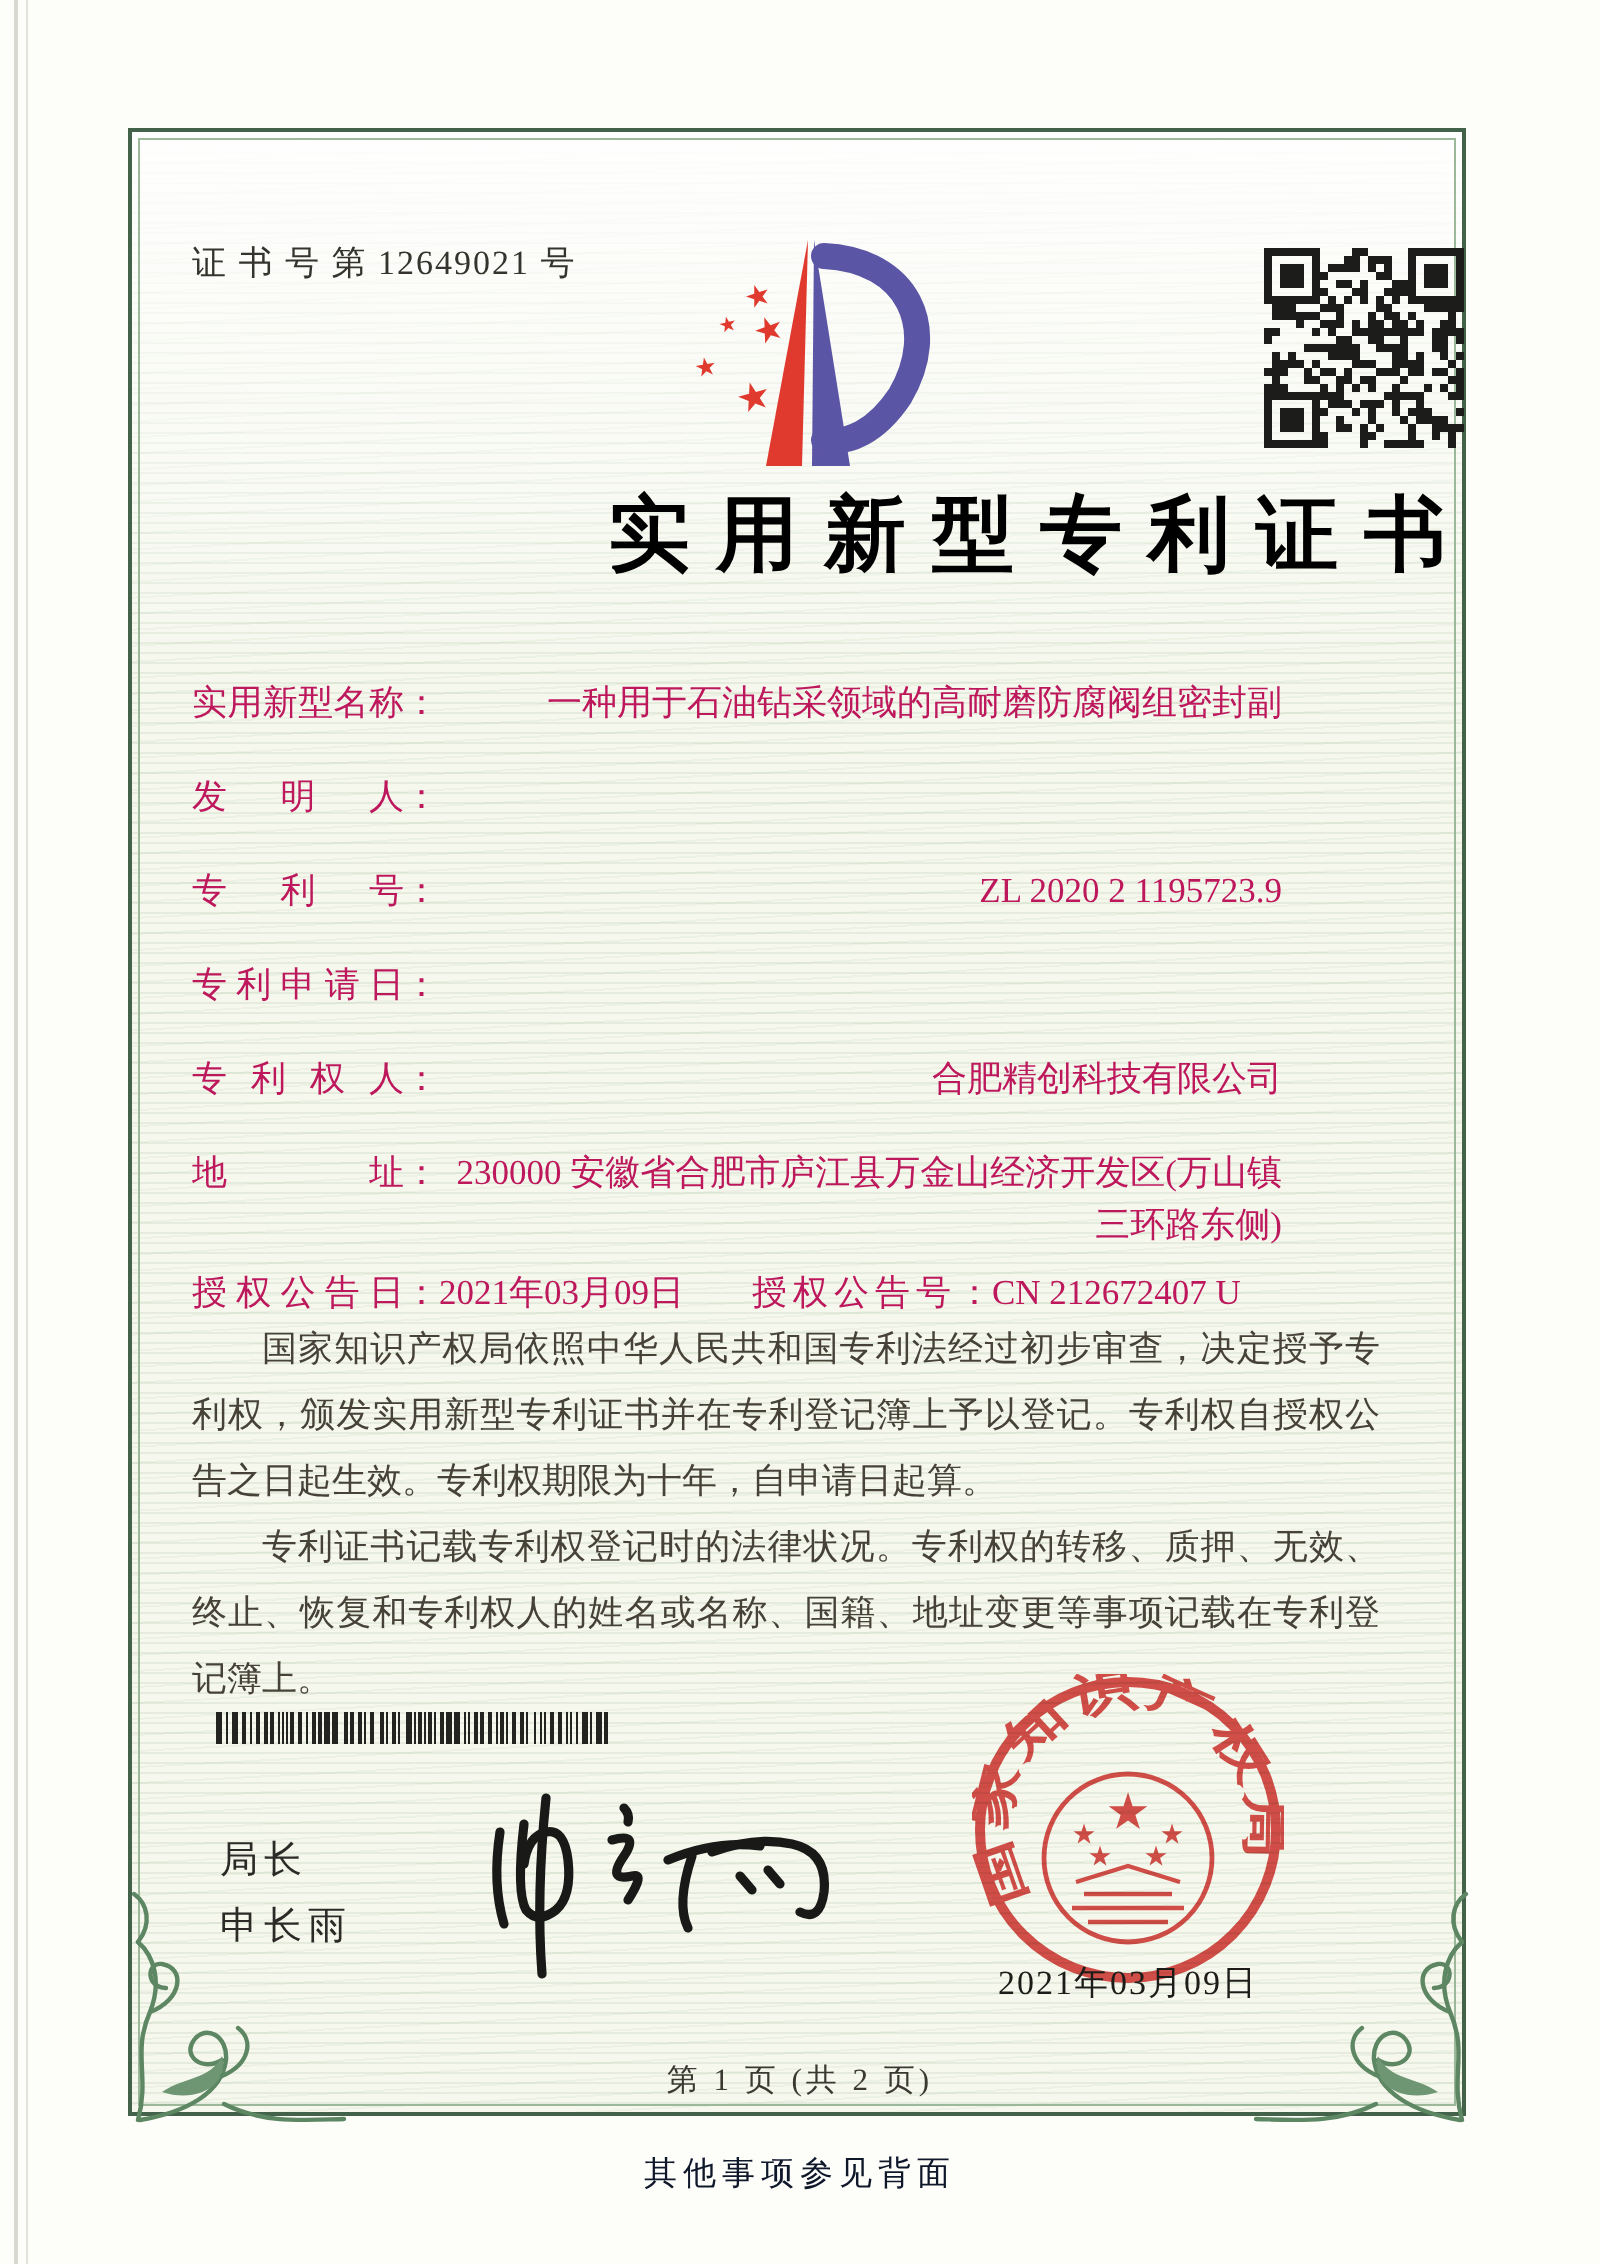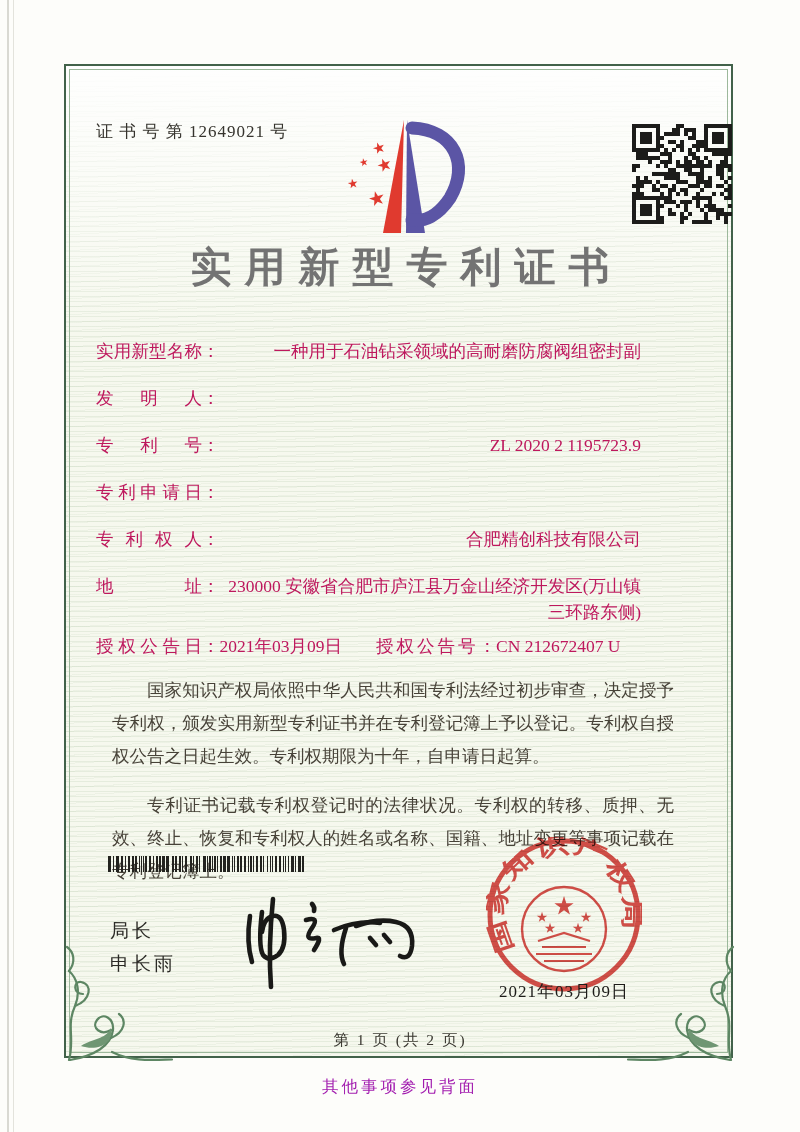--- a/index.html
+++ b/index.html
@@ -13,49 +13,49 @@
          background:
            repeating-linear-gradient(180deg, rgba(128,164,118,.14) 0 1px, rgba(0,0,0,0) 1px 5px),
            repeating-linear-gradient(177deg, rgba(128,164,118,.08) 0 1px, rgba(0,0,0,0) 1px 8px),
            #f6f8ee;}
   .frame::after{content:"";position:absolute;inset:3px;border:1.5px solid #9cb89b;pointer-events:none;}
   .frame::before{content:"";position:absolute;left:0;right:0;top:0;height:270px;
          background:linear-gradient(180deg, rgba(255,255,255,.95) 0%, rgba(255,255,255,0) 100%);}
 
   .abs{position:absolute;z-index:2;}
   .certno{left:96px;top:120px;font-size:17px;letter-spacing:1px;color:#35332d;}
-  .title{left:64px;top:240px;width:672px;text-align:center;font-size:41px;font-weight:bold;
-         letter-spacing:13px;color:#737373;text-indent:13px;}
+  .title{left:64px;top:240px;width:672px;text-align:right;font-size:41px;font-weight:bold;
+         letter-spacing:13px;color:#000000;text-indent:13px;}
 
   .fields{left:96px;top:338px;width:545px;font-size:17.5px;color:#be185d;}
   .row{display:flex;align-items:flex-start;line-height:26px;margin-bottom:21px;}
   .lab{display:inline-block;width:106px;text-align:justify;text-align-last:justify;flex:0 0 106px;}
   .colon{flex:0 0 16px;}
   .val{flex:1 1 auto;text-align:right;}
   .row-addr .val{max-width:436px;}
   .pair2{display:flex;margin-left:34px;}
   .pair2 .lab2{letter-spacing:3px;}
 
   .paras{left:96px;top:658px;width:594px;font-size:17.5px;line-height:33px;color:#474238;
          text-align:justify;}
-  .paras p{margin:16px;text-indent:2em;}
+  .paras p{margin:0;text-indent:2em;}
 
   .barcode{left:108px;top:856px;width:198px;height:16px;display:flex;align-items:stretch;}
   .barcode i{display:block;height:100%;}
 
   .officer{left:110px;top:914px;font-family:"Liberation Sans","DejaVu Sans",sans-serif;
            font-size:19px;color:#2b2a26;letter-spacing:3px;line-height:33px;}
 
   .sig{left:228px;top:866px;}
   .sealwrap{left:486px;top:837px;z-index:3;}
   .sealdate{left:486px;top:980px;width:156px;text-align:center;font-size:17px;color:#1d1c19;
             letter-spacing:1px;z-index:4;}
 
   .pageinfo{left:64px;top:1030px;width:672px;text-align:center;font-size:15.5px;color:#3a3831;letter-spacing:2px;}
-  .backnote{left:0;top:1076px;width:800px;text-align:center;font-size:16.5px;color:#a21caf;letter-spacing:3px;}
+  .backnote{left:0;top:1076px;width:800px;text-align:center;font-size:16.5px;color:#0f172a;letter-spacing:3px;}
 
   svg{display:block;}
 </style>
 </head>
 <body>
 
 <div class="sheet">
   <div class="scan-edge"></div>
   <div class="scan-edge2"></div>
 

